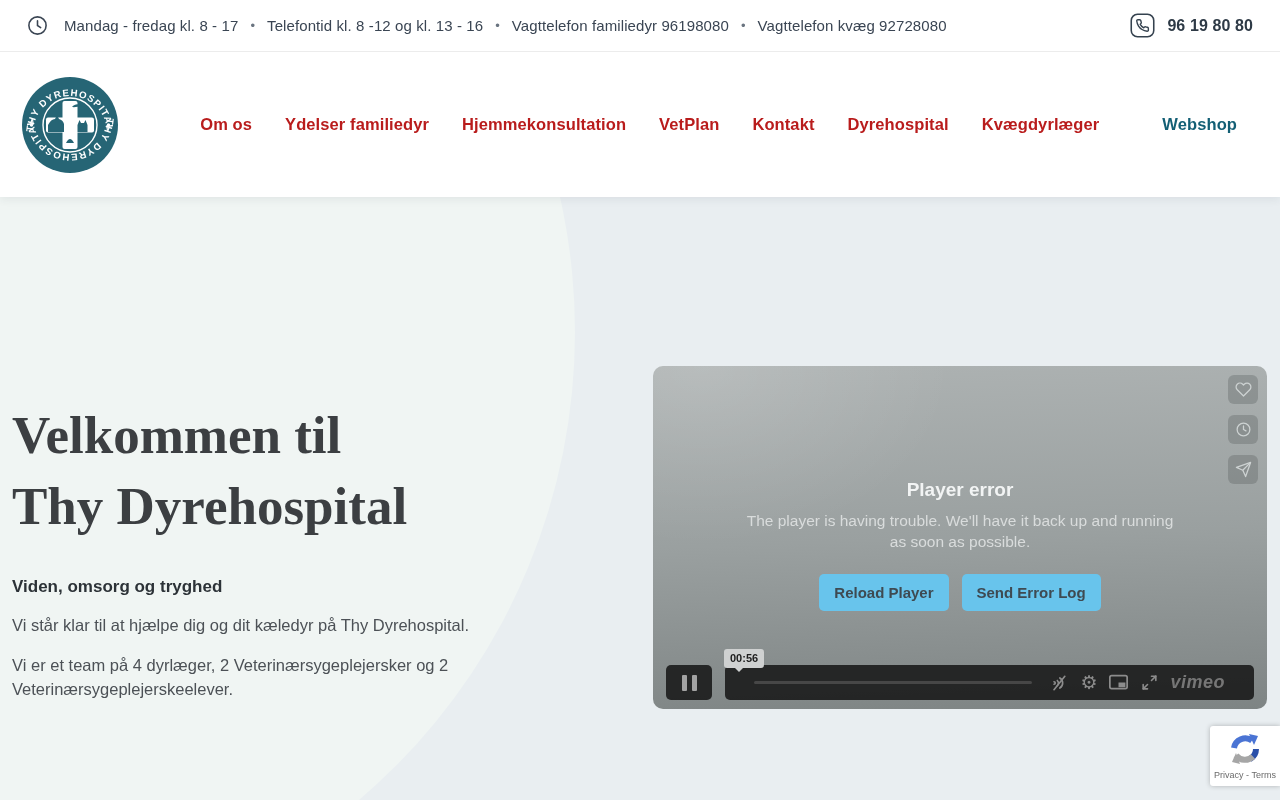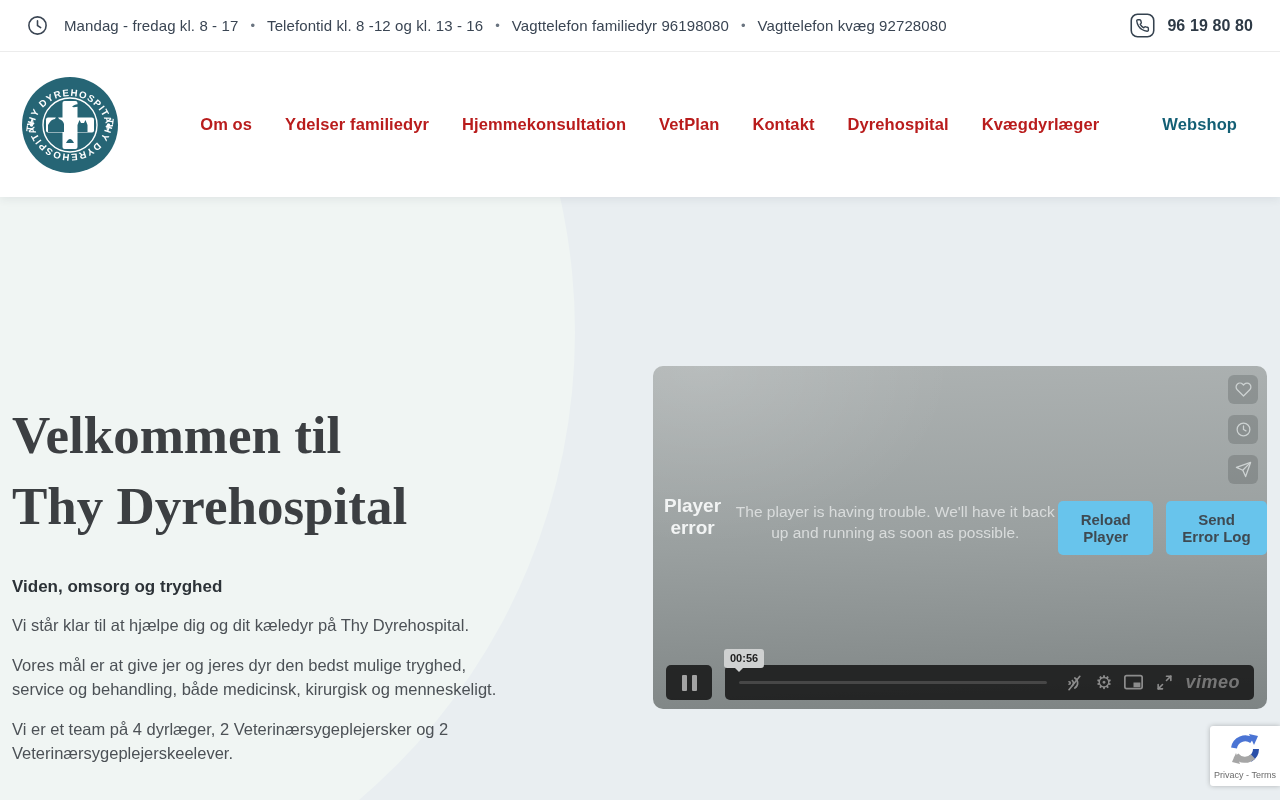--- a/index.html
+++ b/index.html
@@ -119,21 +119,21 @@
   .vp-action {
     width: 30px; height: 29px;
     border-radius: 6px;
     background: rgba(92,98,98,0.35);
     border: none;
     display: flex; align-items: center; justify-content: center;
     cursor: pointer;
   }
   .vp-error {
     position: absolute; left: 0; right: 0; top: 113px;
-    display: flex; flex-direction: row; align-items: center;
+    display: flex; flex-direction: column; align-items: center;
     text-align: center; z-index: 2;
   }
   .vp-error-title { font-size: 19px; font-weight: 700; color: #f2f4f4; }
   .vp-error-msg { margin-top: 9px; width: 440px; font-size: 15.5px; line-height: 21px; color: #d9dcdc; }
   .vp-error-buttons { margin-top: 22px; display: flex; gap: 13px; }
   .vp-btn {
     background: #68c4ec;
     color: #3e4a52;
     border: none;
     border-radius: 5px;
@@ -154,21 +154,21 @@
     display: flex; align-items: center; justify-content: center; gap: 5px;
     cursor: pointer;
   }
   .vp-pause i { display: block; width: 5px; height: 16px; background: #a3a3a3; border-radius: 1px; }
   .vp-bar {
     flex: 1; height: 35px;
     background: rgba(16,16,16,0.82);
     border-radius: 5px;
     position: relative;
     display: flex; align-items: center;
-    padding: 0 14px;
+    padding: 0 29px;
     gap: 11px;
   }
   .vp-track { flex: 1; height: 3px; background: #474747; border-radius: 2px; margin-right: 6px; cursor: pointer; }
   .vp-tooltip {
     position: absolute; left: -1px; top: -16px;
     background: #cfd1d1; color: #1f1f1f;
     font-size: 11px; font-weight: 700;
     line-height: 1; padding: 4px 6px;
     border-radius: 3px;
   }
@@ -268,21 +268,20 @@
 <section class="hero">
   <div class="hero-curve"></div>
 
   <div class="hero-content">
     <h1 class="hero-title">
       <span>Velkommen til</span>
       <span>Thy Dyrehospital</span>
     </h1>
     <p class="hero-subtitle">Viden, omsorg og tryghed</p>
     <p class="body-par">Vi står klar til at hjælpe dig og dit kæledyr på Thy Dyrehospital.</p>
-    <p class="body-par">Vores mål er at give jer og jeres dyr den bedst mulige tryghed, service og behandling, både medicinsk, kirurgisk og menneskeligt.</p>
     <p class="body-par">Vi er et team på 4 dyrlæger, 2 Veterinærsygeplejersker og 2 Veterinærsygeplejerskeelever.</p>
   </div>
 
   <div class="video">
 
     <div class="vp-actions">
       <button class="vp-action">
         <svg width="17" height="17" viewBox="0 0 24 24">
           <path d="M20.84 4.61a5.5 5.5 0 0 0-7.78 0L12 5.67l-1.06-1.06a5.5 5.5 0 0 0-7.78 7.78l1.06 1.06L12 21.23l7.78-7.78 1.06-1.06a5.5 5.5 0 0 0 0-7.78z" fill="none" stroke="#cdd2d2" stroke-width="1.8" stroke-linejoin="round"></path>
         </svg>

